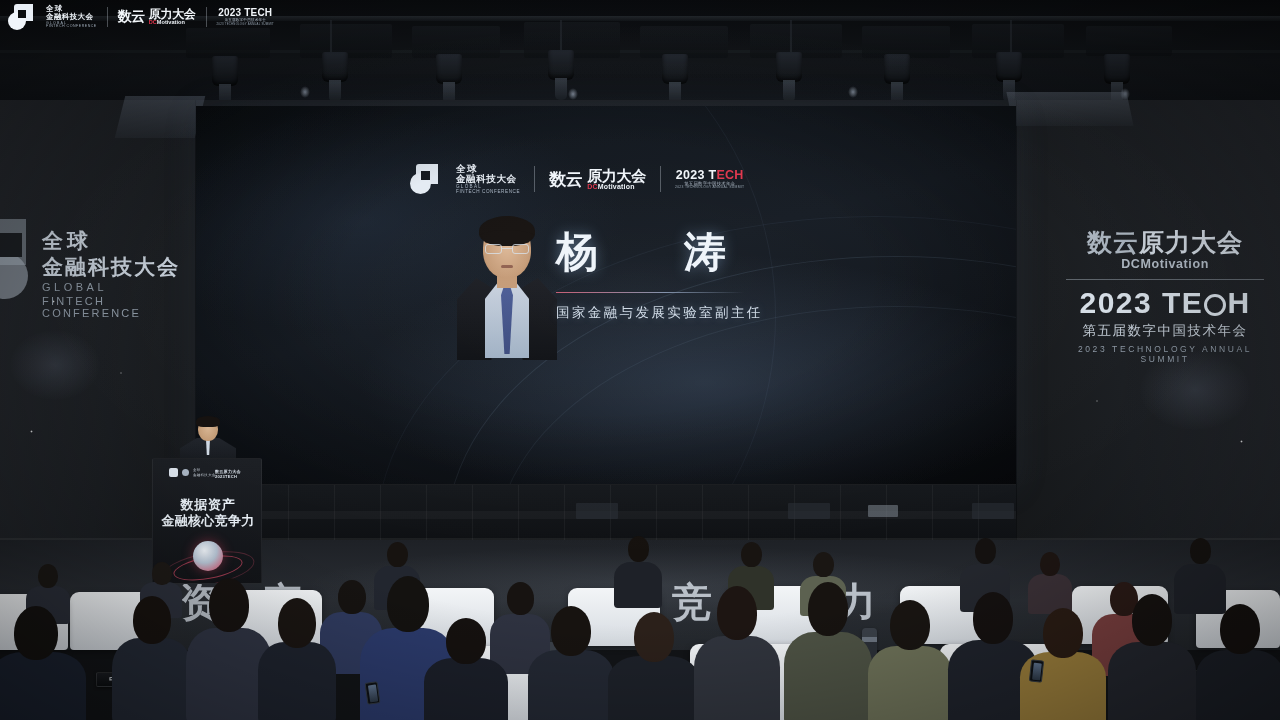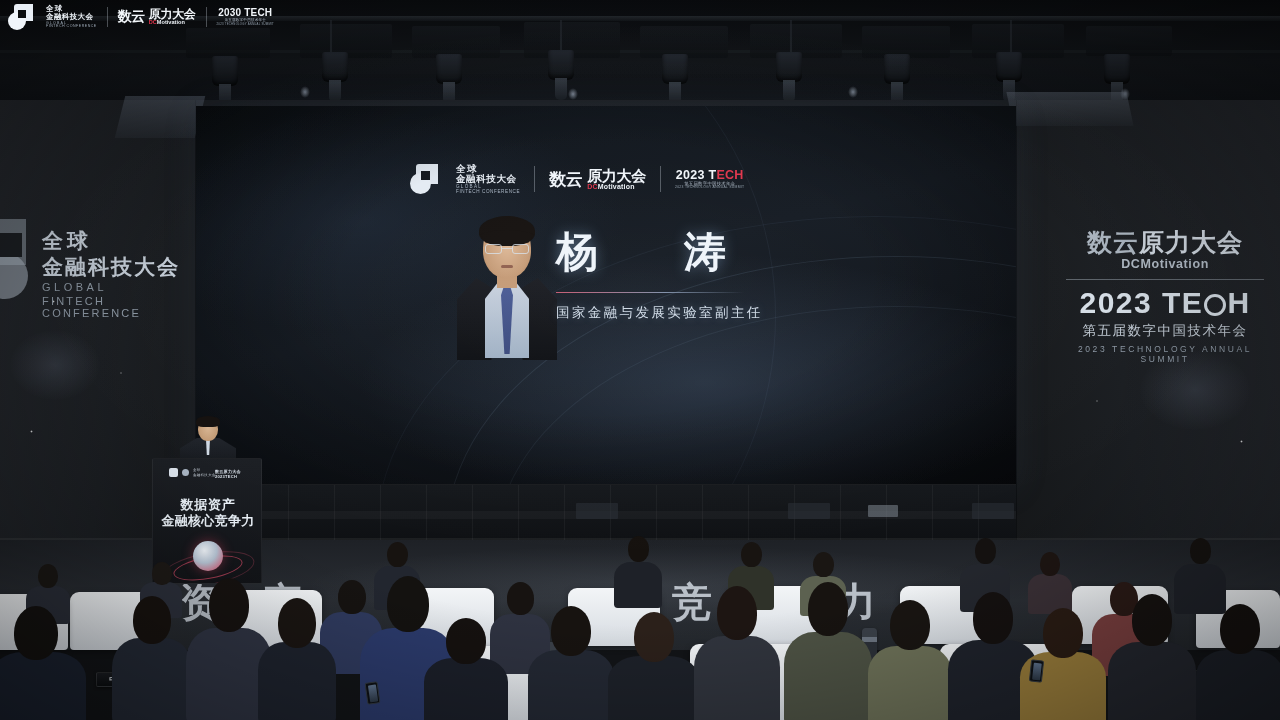--- a/index.html
+++ b/index.html
@@ -709,20 +709,20 @@
       <div style="font-size:14px;font-weight:900;color:#f2f6fa;letter-spacing:-.5px;">数云</div>
       <div style="line-height:1;">
         <div style="font-size:12px;font-weight:900;color:#f2f6fa;letter-spacing:-.3px;">原力大会</div>
         <div style="font-size:5.6px;font-weight:700;">
           <span style="color:#e0354b;">DC</span><span style="color:#eef3f8;">Motivation</span>
         </div>
       </div>
     </div>
     <div style="width:1px;height:20px;background:rgba(225,235,245,.3);"></div>
     <div style="line-height:1.05;text-align:center;">
-      <div style="font-size:10px;font-weight:800;color:#f2f6fa;letter-spacing:.2px;">2030 TECH</div>
+      <div style="font-size:10px;font-weight:800;color:#f2f6fa;letter-spacing:.2px;">2023 TECH</div>
       <div style="font-size:3.6px;color:#aeb9c6;letter-spacing:.2px;">第五届数字中国技术年会</div>
       <div style="font-size:2.8px;color:#93a0ad;letter-spacing:.25px;">2023 TECHNOLOGY ANNUAL SUMMIT</div>
     </div>
   </div>
 
   <div class="grade"></div>
 </div>
 
 </body></html>

